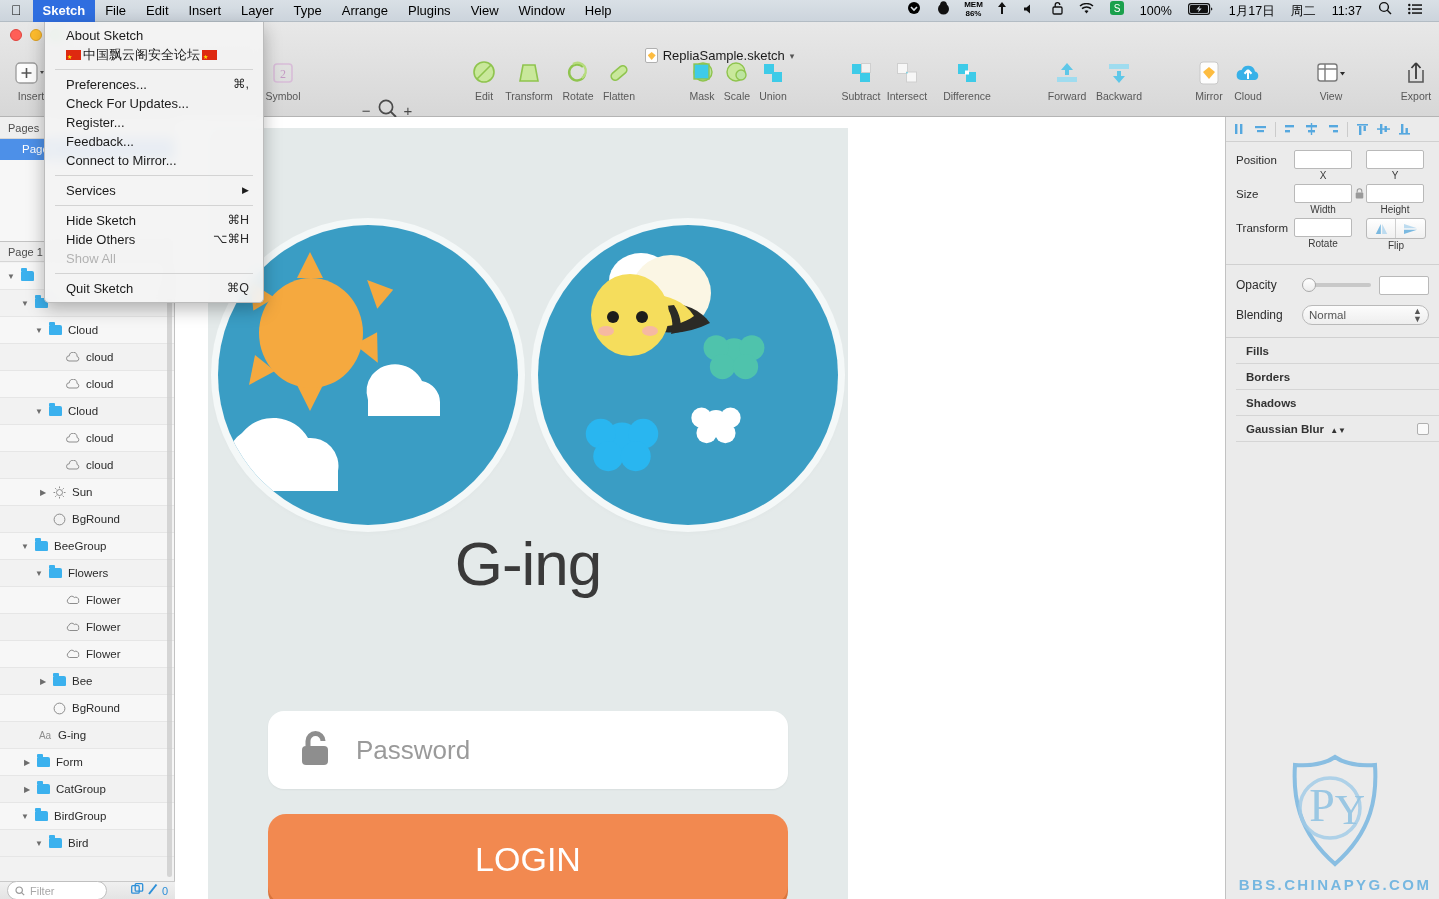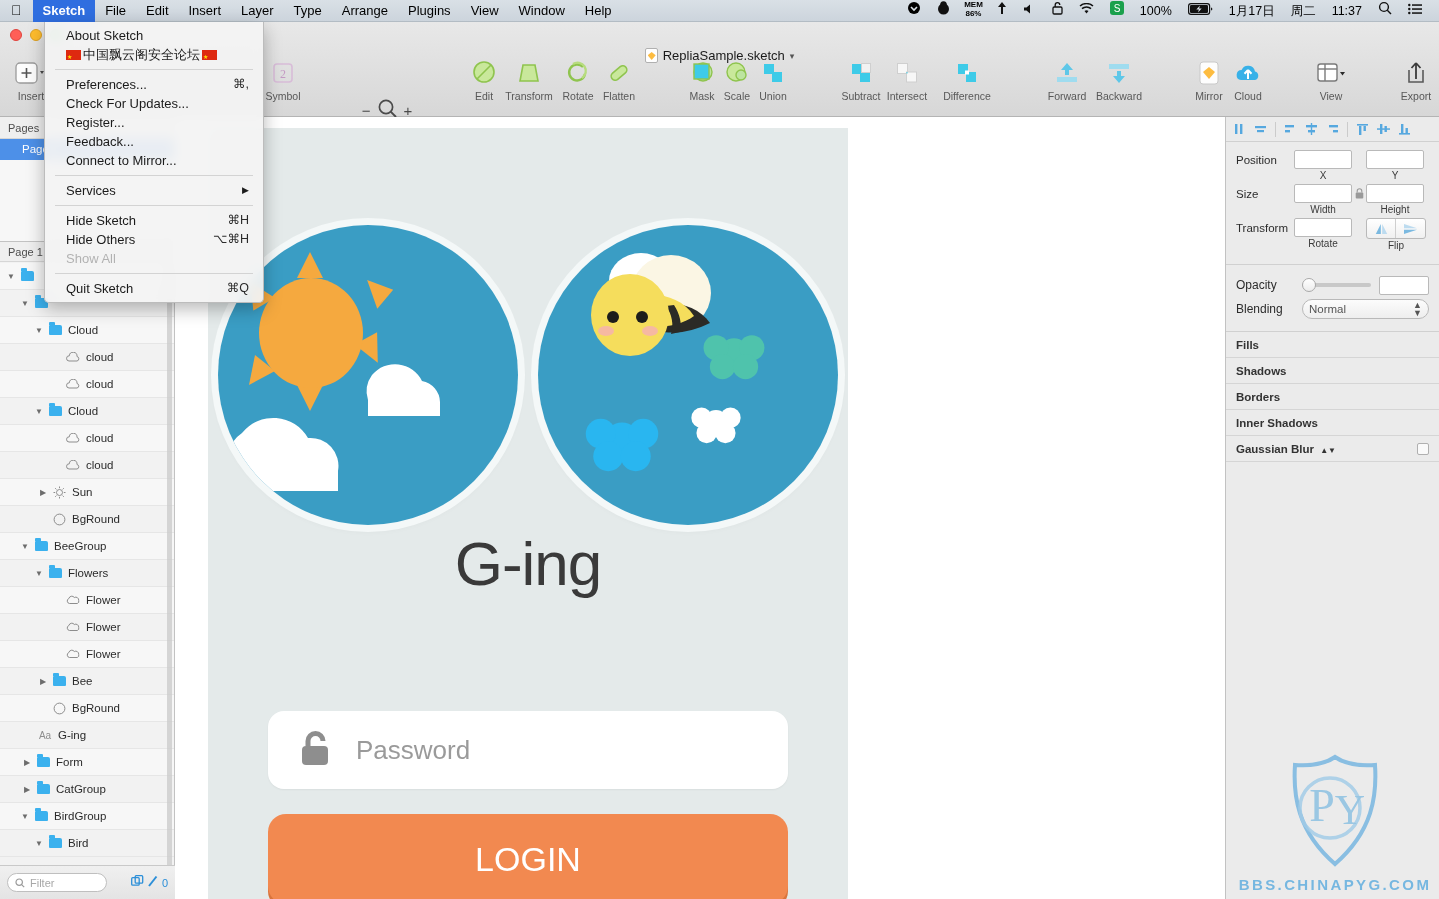--- a/index.html
+++ b/index.html
@@ -88,21 +88,21 @@
   .folder {
     width:13px; height:10px; background:#3bb1ee; border-radius:1px 2px 1px 1px; position:relative;
   }
   .folder:before{content:""; position:absolute; top:-3px; left:0; width:6px; height:3px;
     background:#3bb1ee; border-radius:1px 1px 0 0;}
   .scrollbar-v {
     position:absolute; right:2px; top:150px; width:5px; height:610px;
     background:#c9c9c9; border-radius:3px; opacity:.75;
   }
   .filterbar {
-    position:absolute; left:0; bottom:0; width:175px; height:34px;
+    position:absolute; left:0; bottom:0; width:175px; height:18px;
     background:linear-gradient(to bottom,#f0f0f0,#e4e4e4); border-top:1px solid #c9c9c9;
     display:flex; align-items:center; padding:8px 7px; gap:24px;
   }
   .filter-input {
     flex:1; height:19px; border:1px solid #bfbfbf; border-radius:10px; background:#fff;
     display:flex; align-items:center; padding:0 7px; gap:5px; font-size:11px; color:#a8a8a8;
   }
   .fb-ico { color:#2c8fd8; display:flex; align-items:center; gap:3px; font-size:11px;}
 
   
@@ -170,21 +170,21 @@
   .slider .knob { position:absolute; left:0; top:-5px; width:14px; height:14px; border-radius:50%;
      background:linear-gradient(#fff,#ececec); border:1px solid #a9a9a9;}
   .selectbox {
     flex:1; height:20px; background:linear-gradient(#fcfcfc,#eeeeee); border:1px solid #b9b9b9;
     border-radius:10px; display:flex; align-items:center; padding:0 6px; font-size:11.5px; color:#555;
     justify-content:space-between;
   }
   .acc-row {
     height:26px; display:flex; align-items:center; padding:0 10px;
     border-bottom:1px solid #d5d5d5; font-size:11.5px; font-weight:bold; color:#333;
-    background:#ebebeb; justify-content:space-between;
+    background:#ebebeb; justify-content:space-between;margin-left:10px;
   }
   .chk { width:12px; height:12px; border:1px solid #b0b0b0; border-radius:2px; background:#fafafa; }
 
   
   .dropdown {
     position:absolute; top:22px; left:44px; width:220px;
     background:#f3f3f3ee; backdrop-filter:blur(6px);
     border:1px solid #bcbcbc; border-top:none;
     border-radius:0 0 5px 5px; box-shadow:0 6px 18px rgba(0,0,0,.28);
     padding:4px 0; z-index:50; font-size:13px; color:#1b1b1b;
@@ -927,40 +927,37 @@
     </div>
 
     <div class="insp-sec">
       <div class="opac-row">
         <div class="lab">Opacity</div>
         <div class="slider">
             <div class="knob"></div>
           </div>
         <div class="inp" style="width:50px;"></div>
       </div>
-      <div class="opac-row" style="">
+      <div class="opac-row" style="margin-top:6px;">
         <div class="lab">Blending</div>
         <div class="selectbox">
           <span>Normal</span>
           <span style="font-size:9px;line-height:8px;">▲<br>▼</span>
         </div>
       </div>
     </div>
 
     <div class="acc-row">
       <span>Fills</span>
     </div>
     <div class="acc-row">
+      <span>Borders</span>
+    </div>
+    <div class="acc-row">
       <span>Shadows</span>
-    </div>
-    <div class="acc-row">
-      <span>Borders</span>
-    </div>
-    <div class="acc-row">
-      <span>Inner Shadows</span>
     </div>
     <div class="acc-row">
       <span>
         <span>Gaussian Blur</span>
         <span style="font-size:8px;margin-left:3px;">▲▼</span>
       </span>
       <span class="chk"></span>
     </div>
   </div>
 

